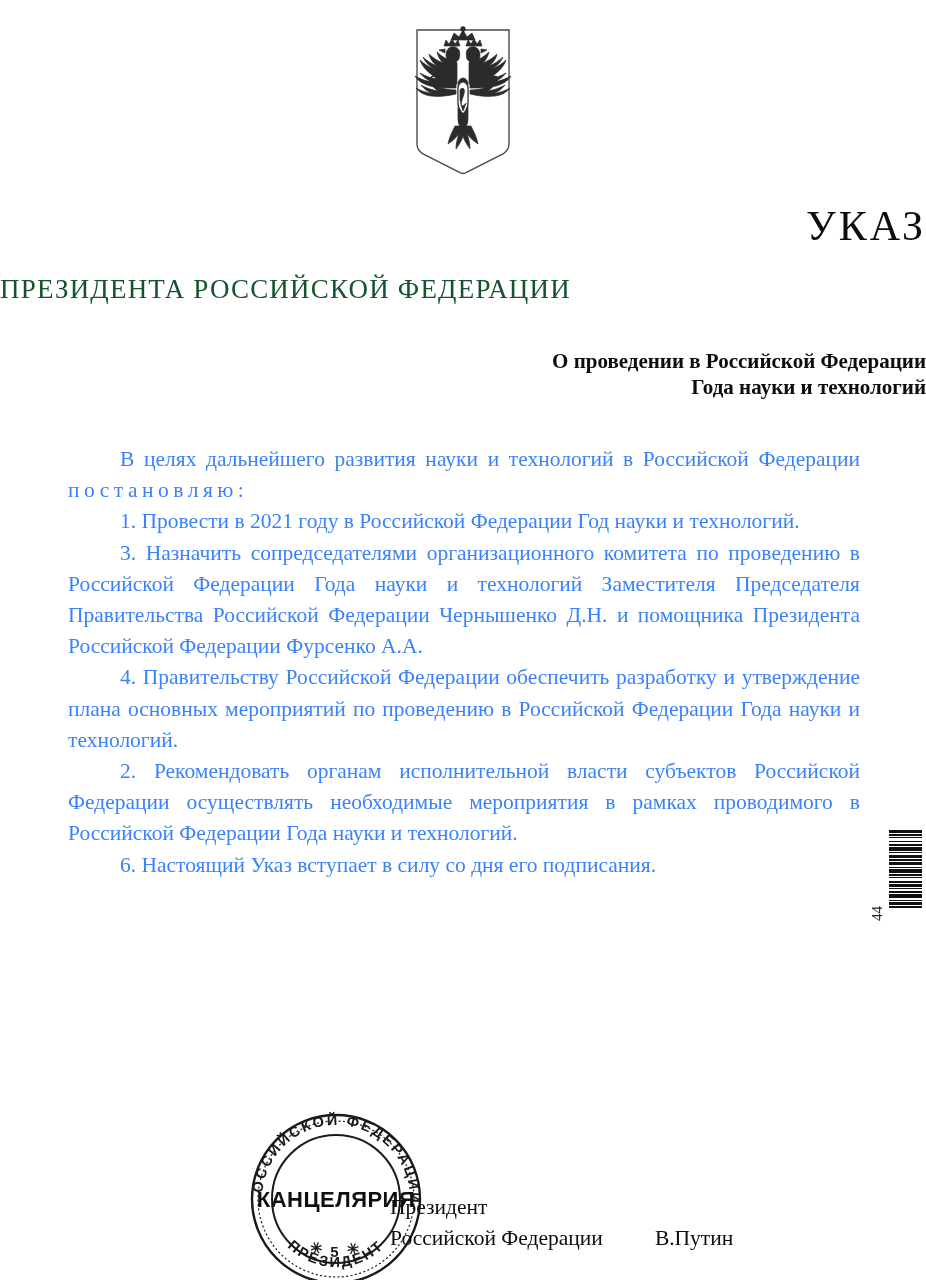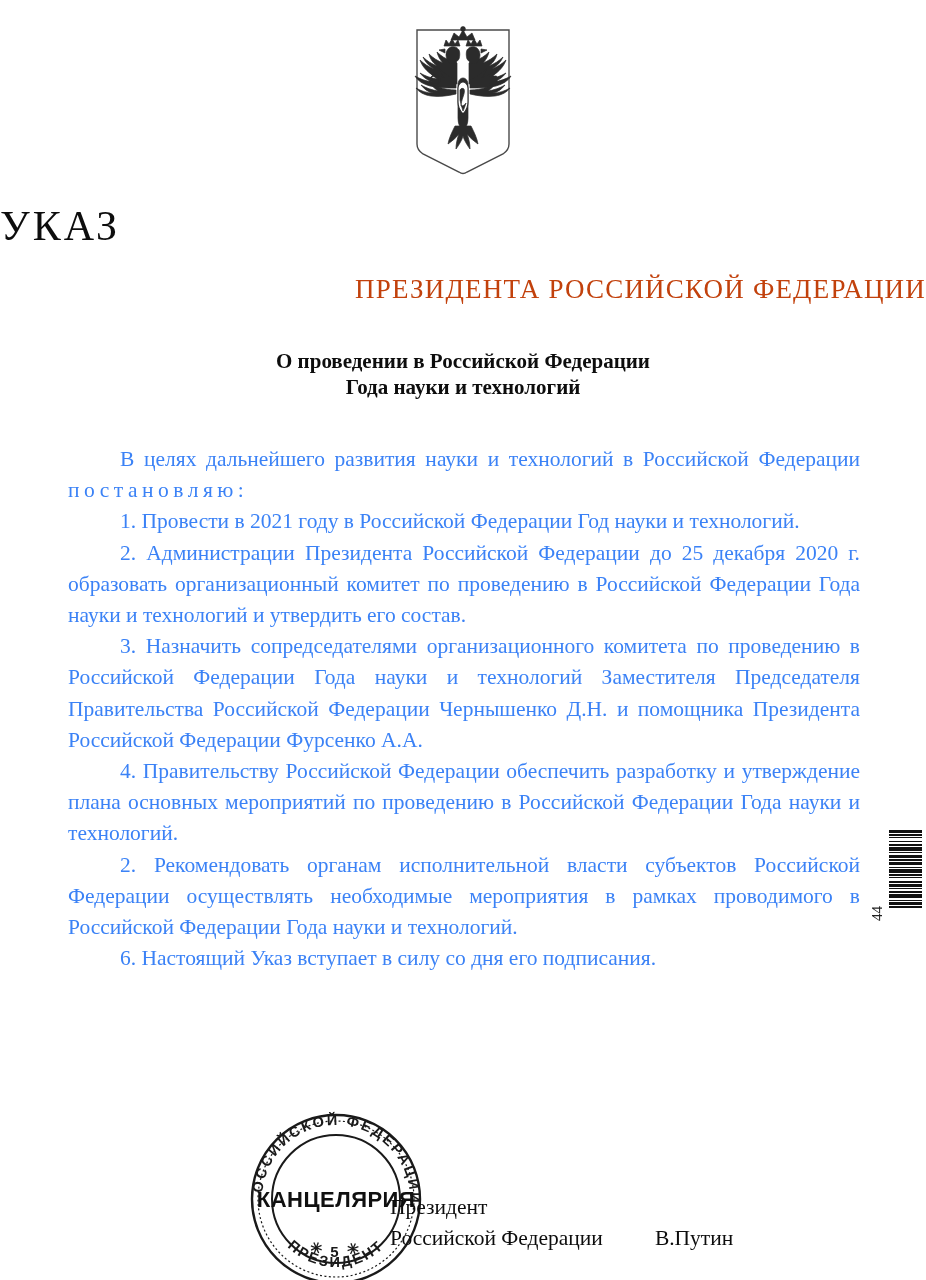--- a/index.html
+++ b/index.html
@@ -35,46 +35,45 @@
     width: 104px;
     height: 152px;
     display: block;
   }
 
   
   .doc-title {
     position: absolute;
     top: 205px;
     left: 0; right: 0;
-    text-align: left;
+    text-align: right;
     font-size: 42px;
     line-height: 1;
     letter-spacing: 3px;
     font-weight: 400;
     color: #0d0d0d;
   }
 
   .doc-subtitle {
     position: absolute;
     top: 276px;
     left: 0; right: 0;
-    text-align: right;
+    text-align: left;
     font-size: 27px;
     line-height: 1;
     letter-spacing: 1.2px;
     font-weight: 400;
-    color: #c2410c;
-    padding-left: 40px;
+    color: #14532d;
   }
 
   .doc-about {
     position: absolute;
     top: 348px;
     left: 0; right: 0;
-    text-align: center;
+    text-align: right;
     font-weight: bold;
     font-size: 21px;
     line-height: 26px;
     color: #0d0d0d;
   }
   .doc-about div { white-space: nowrap; }
 
   
   .body-text {
     position: absolute;
@@ -213,21 +212,20 @@
   <div class="doc-subtitle">ПРЕЗИДЕНТА РОССИЙСКОЙ ФЕДЕРАЦИИ</div>
 
   <div class="doc-about">
     <div>О проведении в Российской Федерации</div>
     <div>Года науки и технологий</div>
   </div>
 
   <div class="body-text">
     <p><span>В целях дальнейшего развития науки и технологий в Российской Федерации </span><span class="spaced">постановляю</span><span>:</span></p>
     <p>1. Провести в 2021 году в Российской Федерации Год науки и технологий.</p>
-    <p>2. Администрации Президента Российской Федерации до 25 декабря 2020 г. образовать организационный комитет по проведению в Российской Федерации Года науки и технологий и утвердить его состав.</p>
     <p>3. Назначить сопредседателями организационного комитета по проведению в Российской Федерации Года науки и технологий Заместителя Председателя Правительства Российской Федерации Чернышенко Д.Н. и помощника Президента Российской Федерации Фурсенко А.А.</p>
     <p>4. Правительству Российской Федерации обеспечить разработку и утверждение плана основных мероприятий по проведению в Российской Федерации Года науки и технологий.</p>
     <p>2. Рекомендовать органам исполнительной власти субъектов Российской Федерации осуществлять необходимые мероприятия в рамках проводимого в Российской Федерации Года науки и технологий.</p>
     <p>6. Настоящий Указ вступает в силу со дня его подписания.</p>
   </div>
 
   <div class="barcode" id="barcode" style="height: 79px;">
       <div class="bar" style="top: 0px; height: 3px;"></div>
       <div class="bar" style="top: 4px; height: 2px;"></div>
       <div class="bar" style="top: 7px; height: 1px;"></div>

